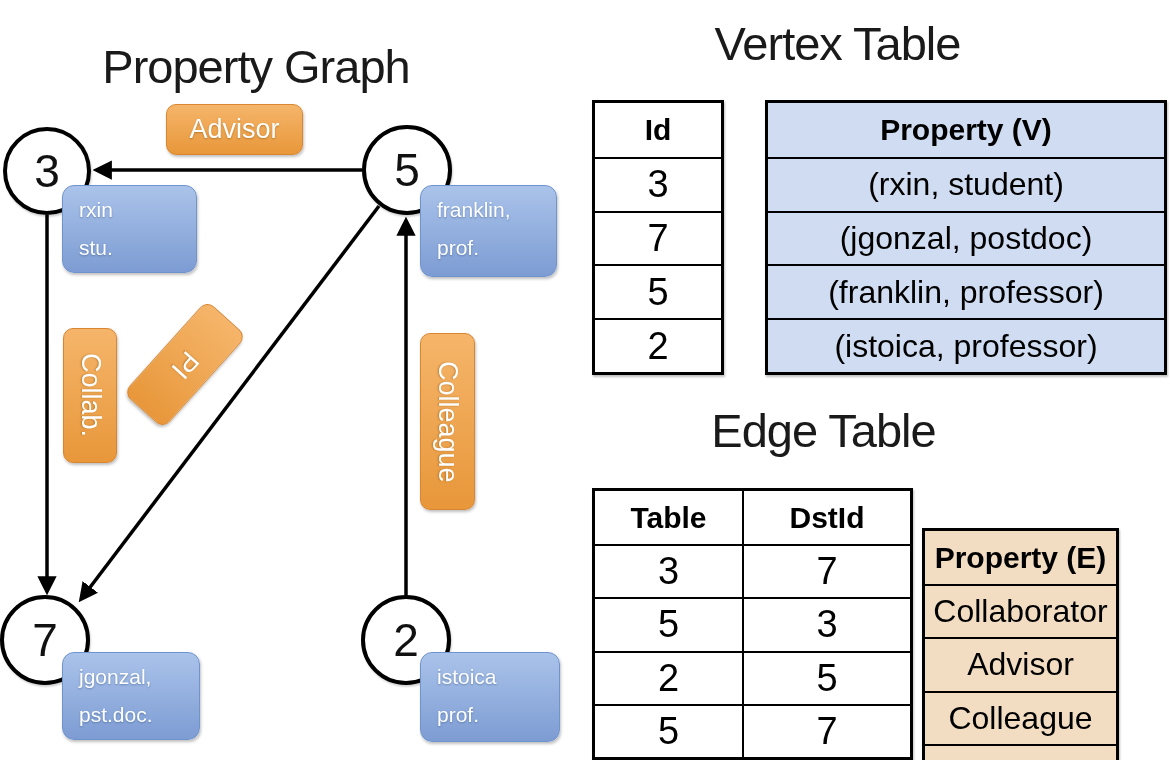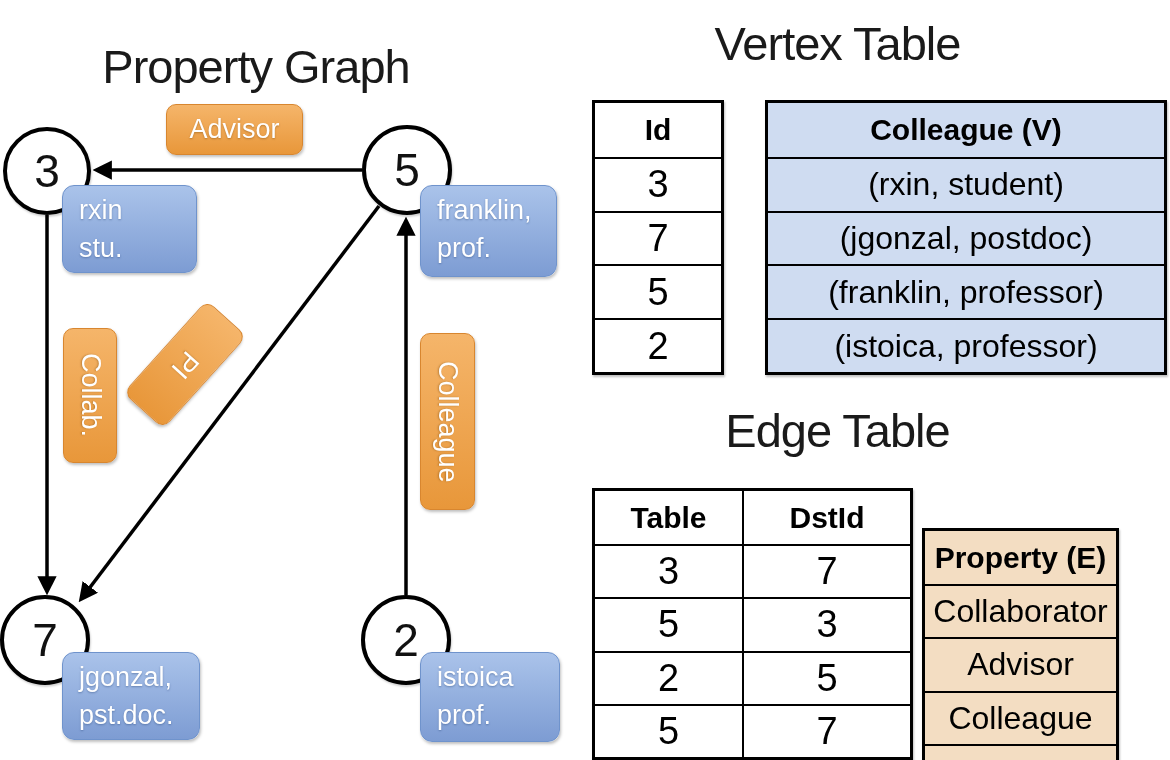--- a/index.html
+++ b/index.html
@@ -5,21 +5,21 @@
   * { margin: 0; padding: 0; box-sizing: border-box; }
   html, body { width: 1170px; height: 760px; background: #ffffff; overflow: hidden; }
   body { font-family: "Liberation Sans", sans-serif; position: relative; color: #000; }
 
   .title {
     position: absolute; text-align: center;
     font-size: 47px; letter-spacing: -1px; color: #1a1a1a;
   }
   #pg-title { left: 0;   top: 16px;  width: 512px; margin-top: 23px; }
   #vt-title { left: 585px; top: 16px;  width: 505px; }
-  #et-title { left: 585px; top: 403px; width: 505px; }
+  #et-title { left: 571px; top: 403px; width: 505px; }
 
   
   #edge-svg { position: absolute; left: 0; top: 0; width: 585px; height: 760px; z-index: 1; }
 
   .olabel {
     position: absolute; z-index: 2;
     background: linear-gradient(180deg, var(--orange-top), var(--orange-bottom));
     border: 1px solid var(--orange-border); border-radius: 10px;
     color: #fff; font-size: 27px; text-shadow: 0 1px 2px rgba(120,70,10,0.45);
     display: flex; align-items: center; justify-content: center;
@@ -40,21 +40,21 @@
   }
   #node-3 { left: 3px;   top: 127px; width: 88px; height: 88px; }
   #node-5 { left: 362px; top: 125px; width: 90px; height: 90px; }
   #node-7 { left: 0px;   top: 595px; width: 90px; height: 90px; }
   #node-2 { left: 361px; top: 595px; width: 90px; height: 90px; }
 
   .vprop {
     position: absolute; z-index: 4;
     background: linear-gradient(180deg, var(--blue-top), var(--blue-bottom));
     border: 1px solid var(--blue-border); border-radius: 12px;
-    color: #fff; font-size: 27px; line-height: 38px;
+    color: #fff; font-size: 21px; line-height: 38px;
     padding: 5px 0 0 16px; text-shadow: 0 1px 2px rgba(30,60,110,0.4);
     box-shadow: 1px 2px 3px rgba(0,0,0,0.25);
   }
   #prop-3 { left: 62px;  top: 185px; width: 135px; height: 88px; }
   #prop-5 { left: 420px; top: 185px; width: 137px; height: 92px; }
   #prop-7 { left: 62px;  top: 652px; width: 138px; height: 88px; }
   #prop-2 { left: 420px; top: 652px; width: 140px; height: 90px; }
 
   
   .tbl {
@@ -134,21 +134,21 @@
 </div>
 
 <div id="vt-id" class="tbl">
   <div class="cell r0 hdr">Id</div>
   <div class="cell num">3</div>
   <div class="cell num">7</div>
   <div class="cell num">5</div>
   <div class="cell num">2</div>
 </div>
 <div id="vt-prop" class="tbl">
-  <div class="cell r0 hdr">Colleague (V)</div>
+  <div class="cell r0 hdr">Property (V)</div>
   <div class="cell txt">(rxin, student)</div>
   <div class="cell txt">(jgonzal, postdoc)</div>
   <div class="cell txt">(franklin, professor)</div>
   <div class="cell txt">(istoica, professor)</div>
 </div>
 
 <div id="et-ids" class="tbl">
   <div class="cell r0 hdr">Table</div>
   <div class="cell r0 hdr colB">DstId</div>
   <div class="cell num">3</div>

